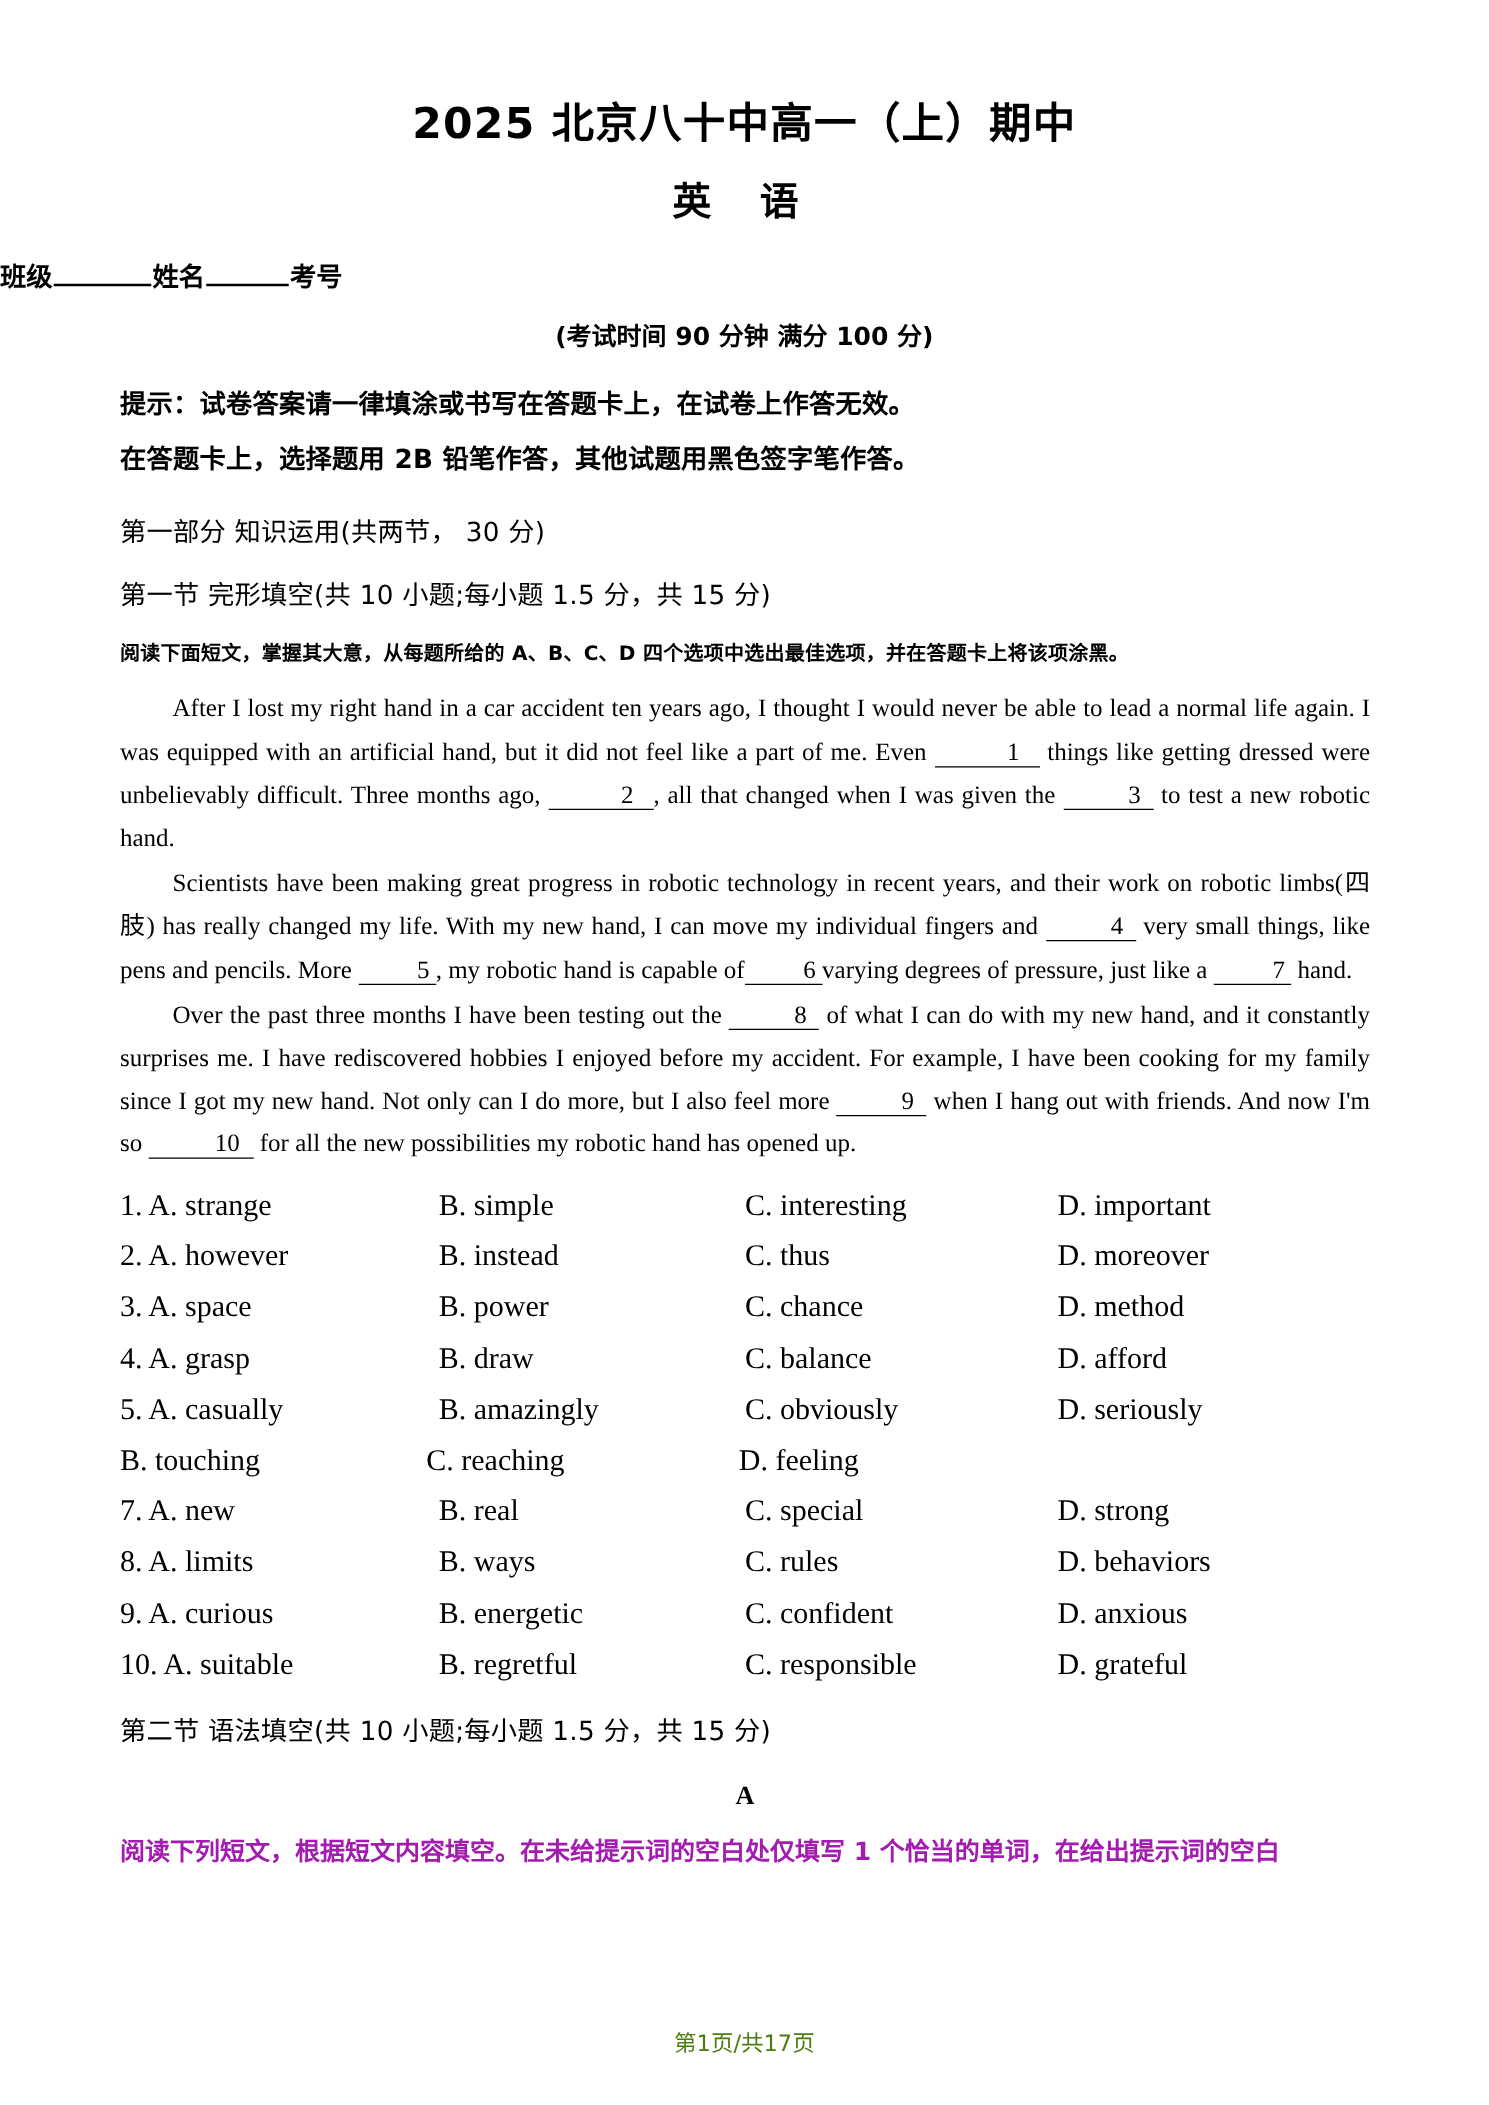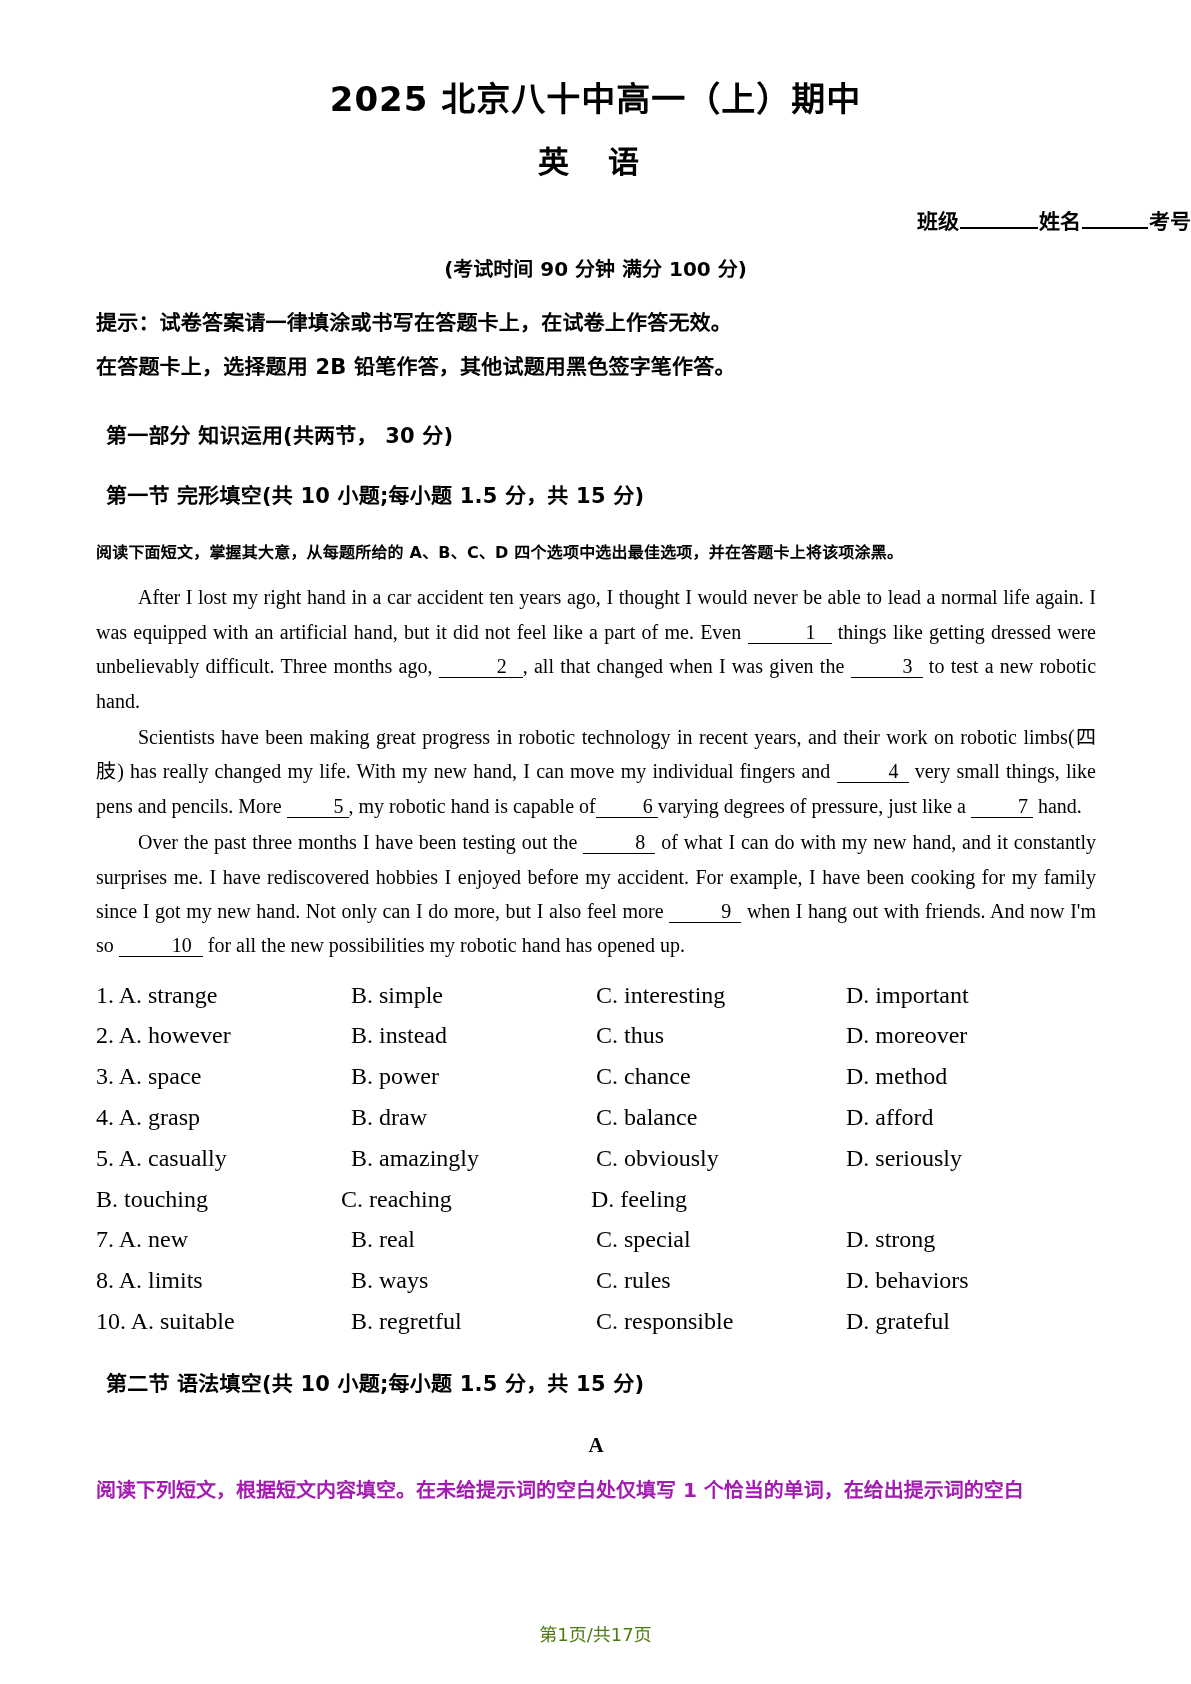--- a/index.html
+++ b/index.html
@@ -42,21 +42,21 @@
     line-height: 1.25;
     text-align: center;
     letter-spacing: 14px;
     font-family: "DejaVu Sans", "Liberation Sans", sans-serif;
     font-weight: 700;
   }
   .id-line {
     margin: 0;
     padding-top: 24px;
     font-size: 21px;
-    text-align: right;
+    text-align: left;
     font-family: "DejaVu Sans", "Liberation Sans", sans-serif;
     font-weight: 700;
     white-space: nowrap;
   }
   .id-line .rule {
     display: inline-block;
     border-bottom: 2px solid #000;
     vertical-align: baseline;
     height: 1.05em;
     margin: 0 1px;
@@ -84,24 +84,24 @@
     padding-top: 24px;
     font-family: "DejaVu Sans", "Liberation Sans", sans-serif;
     font-weight: 700;
     letter-spacing: 0.2px;
   }
   .notice + .notice { padding-top: 10px; }
 
   .section-head {
     font-size: 21px;
     line-height: 1.6;
-    margin: 10px;
+    margin: 0;
     padding-top: 26px;
     font-family: "DejaVu Sans", "Liberation Sans", sans-serif;
-    font-weight: 700;
+    font-weight: 400;
     letter-spacing: 0.2px;
   }
   .section-head.tight { padding-top: 16px; }
 
   .directive {
     font-size: 16px;
     line-height: 1.68;
     margin: 0;
     padding-top: 16px;
     font-family: "DejaVu Sans", "Liberation Sans", sans-serif;
@@ -262,20 +262,26 @@
         <div class="c-d">D. strong</div>
       </div>
 
       <div class="opt-row">
         <div class="c-a"><span>8.</span> <span>A. limits</span></div>
         <div class="c-b">B. ways</div>
         <div class="c-c">C. rules</div>
         <div class="c-d">D. behaviors</div>
       </div>
 
+      <div class="opt-row">
+        <div class="c-a"><span>9.</span> <span>A. curious</span></div>
+        <div class="c-b">B. energetic</div>
+        <div class="c-c">C. confident</div>
+        <div class="c-d">D. anxious</div>
+      </div>
 
       <div class="opt-row">
         <div class="c-a"><span>10.</span> <span>A. suitable</span></div>
         <div class="c-b">B. regretful</div>
         <div class="c-c">C. responsible</div>
         <div class="c-d">D. grateful</div>
       </div>
 
     </div>
 

